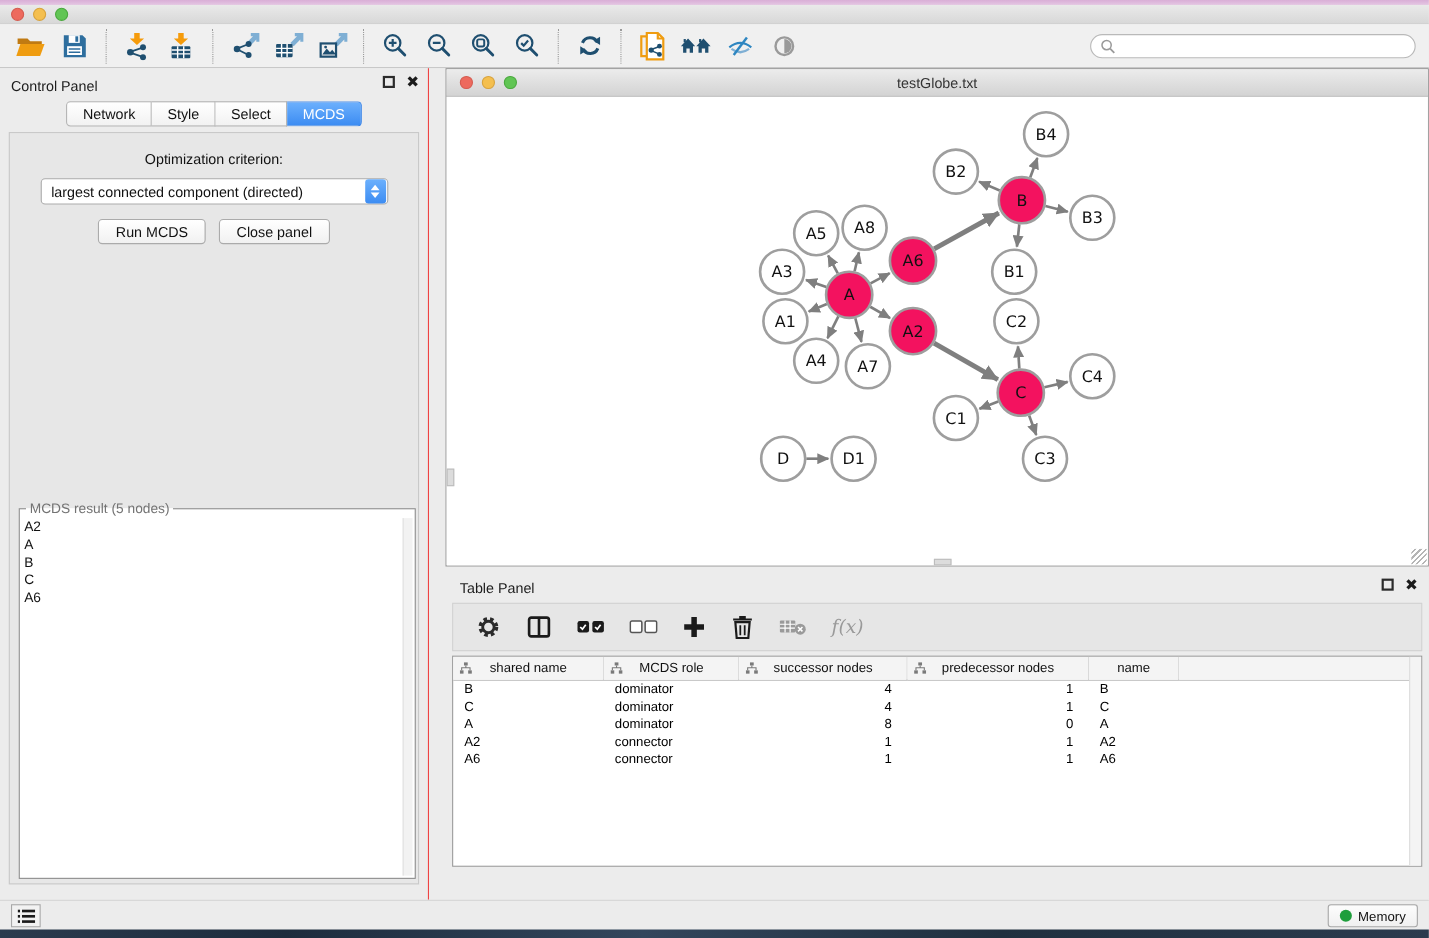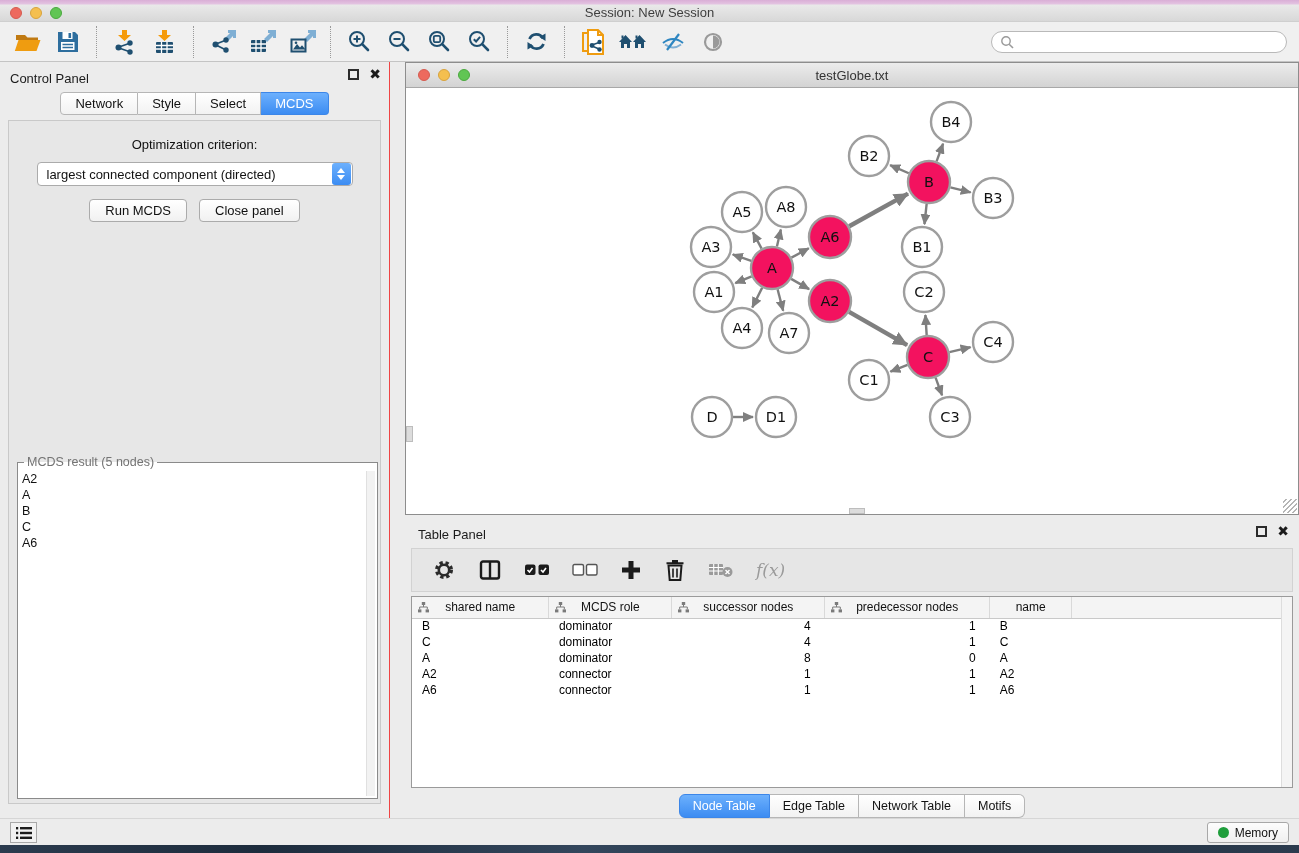--- a/index.html
+++ b/index.html
@@ -105,21 +105,20 @@
 </style>
 </head>
 <body>
 
 <div class="titlebar">
   <div class="lights">
     <span class="light red"></span>
     <span class="light yellow"></span>
     <span class="light green"></span>
   </div>
-  <div class="title">Session: New Session</div>
 </div>
 
 <div class="toolbar">
   <button class="tb-btn">
       <svg width="28" height="24" viewBox="0 0 28 24">
         <path fill="#c07a12" d="M2 5h9l2.5 2.5H24V10H2z"></path>
         <path fill="#ef9c10" d="M4.5 10h22l-4 11H.8z"></path>
       </svg>
     </button>
   <button class="tb-btn">
@@ -529,26 +528,20 @@
               <td>connector</td>
               <td class="num">1</td>
               <td class="num">1</td>
               <td>A6</td>
               <td></td>
             </tr>
           </tbody>
       </table>
       <div class="tbl-scroll"></div>
     </div>
-    <div class="seg tp-tabs">
-      <button class="tab active">Node Table</button>
-      <button class="tab">Edge Table</button>
-      <button class="tab">Network Table</button>
-      <button class="tab">Motifs</button>
-    </div>
   </div>
 </div>
 
 <div class="statusbar">
   <button class="list-btn">
       <svg width="16" height="14" viewBox="0 0 16 14">
         <g fill="#1b1b1b">
           <rect x="0" y="1" width="2.2" height="2.4"></rect>
           <rect x="4" y="1" width="12" height="2.4"></rect>
           <rect x="0" y="5.8" width="2.2" height="2.4"></rect>

